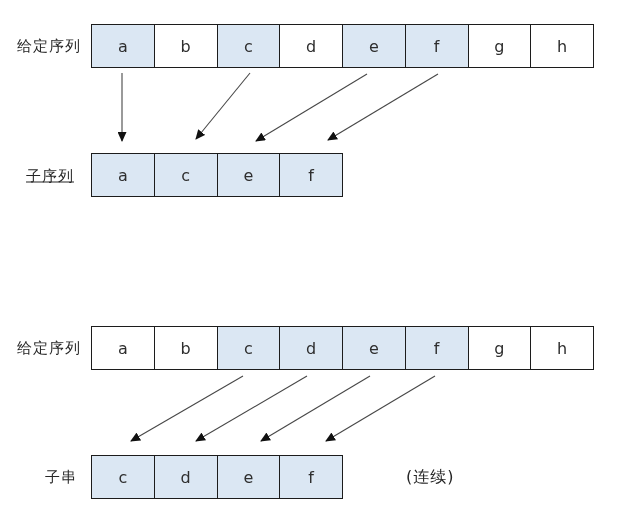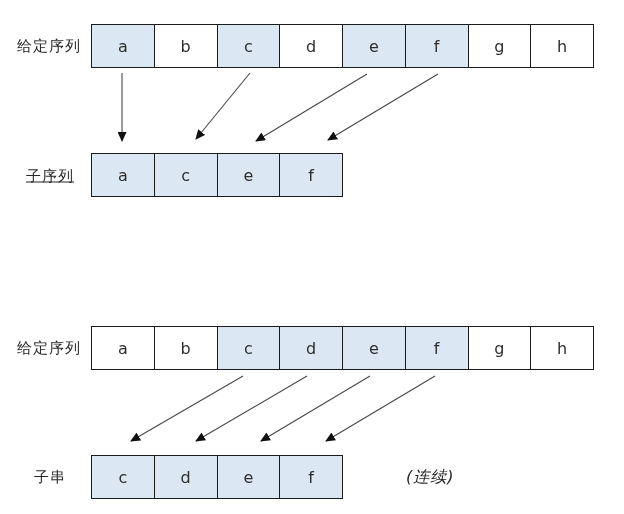--- a/index.html
+++ b/index.html
@@ -126,38 +126,38 @@
         <span>f</span>
       </div>
     <div class="cell">
         <span>g</span>
       </div>
     <div class="cell">
         <span>h</span>
       </div>
   </div>
 
-  <div class="row-label" style="left:23px;top:477px;width:54px;">子串</div>
+  <div class="row-label" style="left:23px;top:477px;width:54px;text-align:right;">子串</div>
 
   <div class="seq-row" style="left:91px;top:455px;width:252px;height:44px;">
     <div class="cell hl">
         <span>c</span>
       </div>
     <div class="cell hl">
         <span>d</span>
       </div>
     <div class="cell hl">
         <span>e</span>
       </div>
     <div class="cell hl">
         <span>f</span>
       </div>
   </div>
 
-  <div class="note" style="left:406px;top:477px;font-style:italic;">(连续)</div>
+  <div class="note" style="left:406px;top:477px;">(连续)</div>
 
   <svg id="arrows" width="624" height="514" viewBox="0 0 624 514">
     <defs>
       <marker id="ah" markerWidth="11" markerHeight="9" refX="9" refY="4.5" orient="auto" markerUnits="userSpaceOnUse">
         <path d="M0,0 L10,4.5 L0,9 Z" fill="#111111"></path>
       </marker>
     </defs>
 
     <line x1="122" y1="73" x2="122" y2="141" marker-end="url(#ah)"></line>
     <line x1="250" y1="73" x2="196" y2="139" marker-end="url(#ah)"></line>

